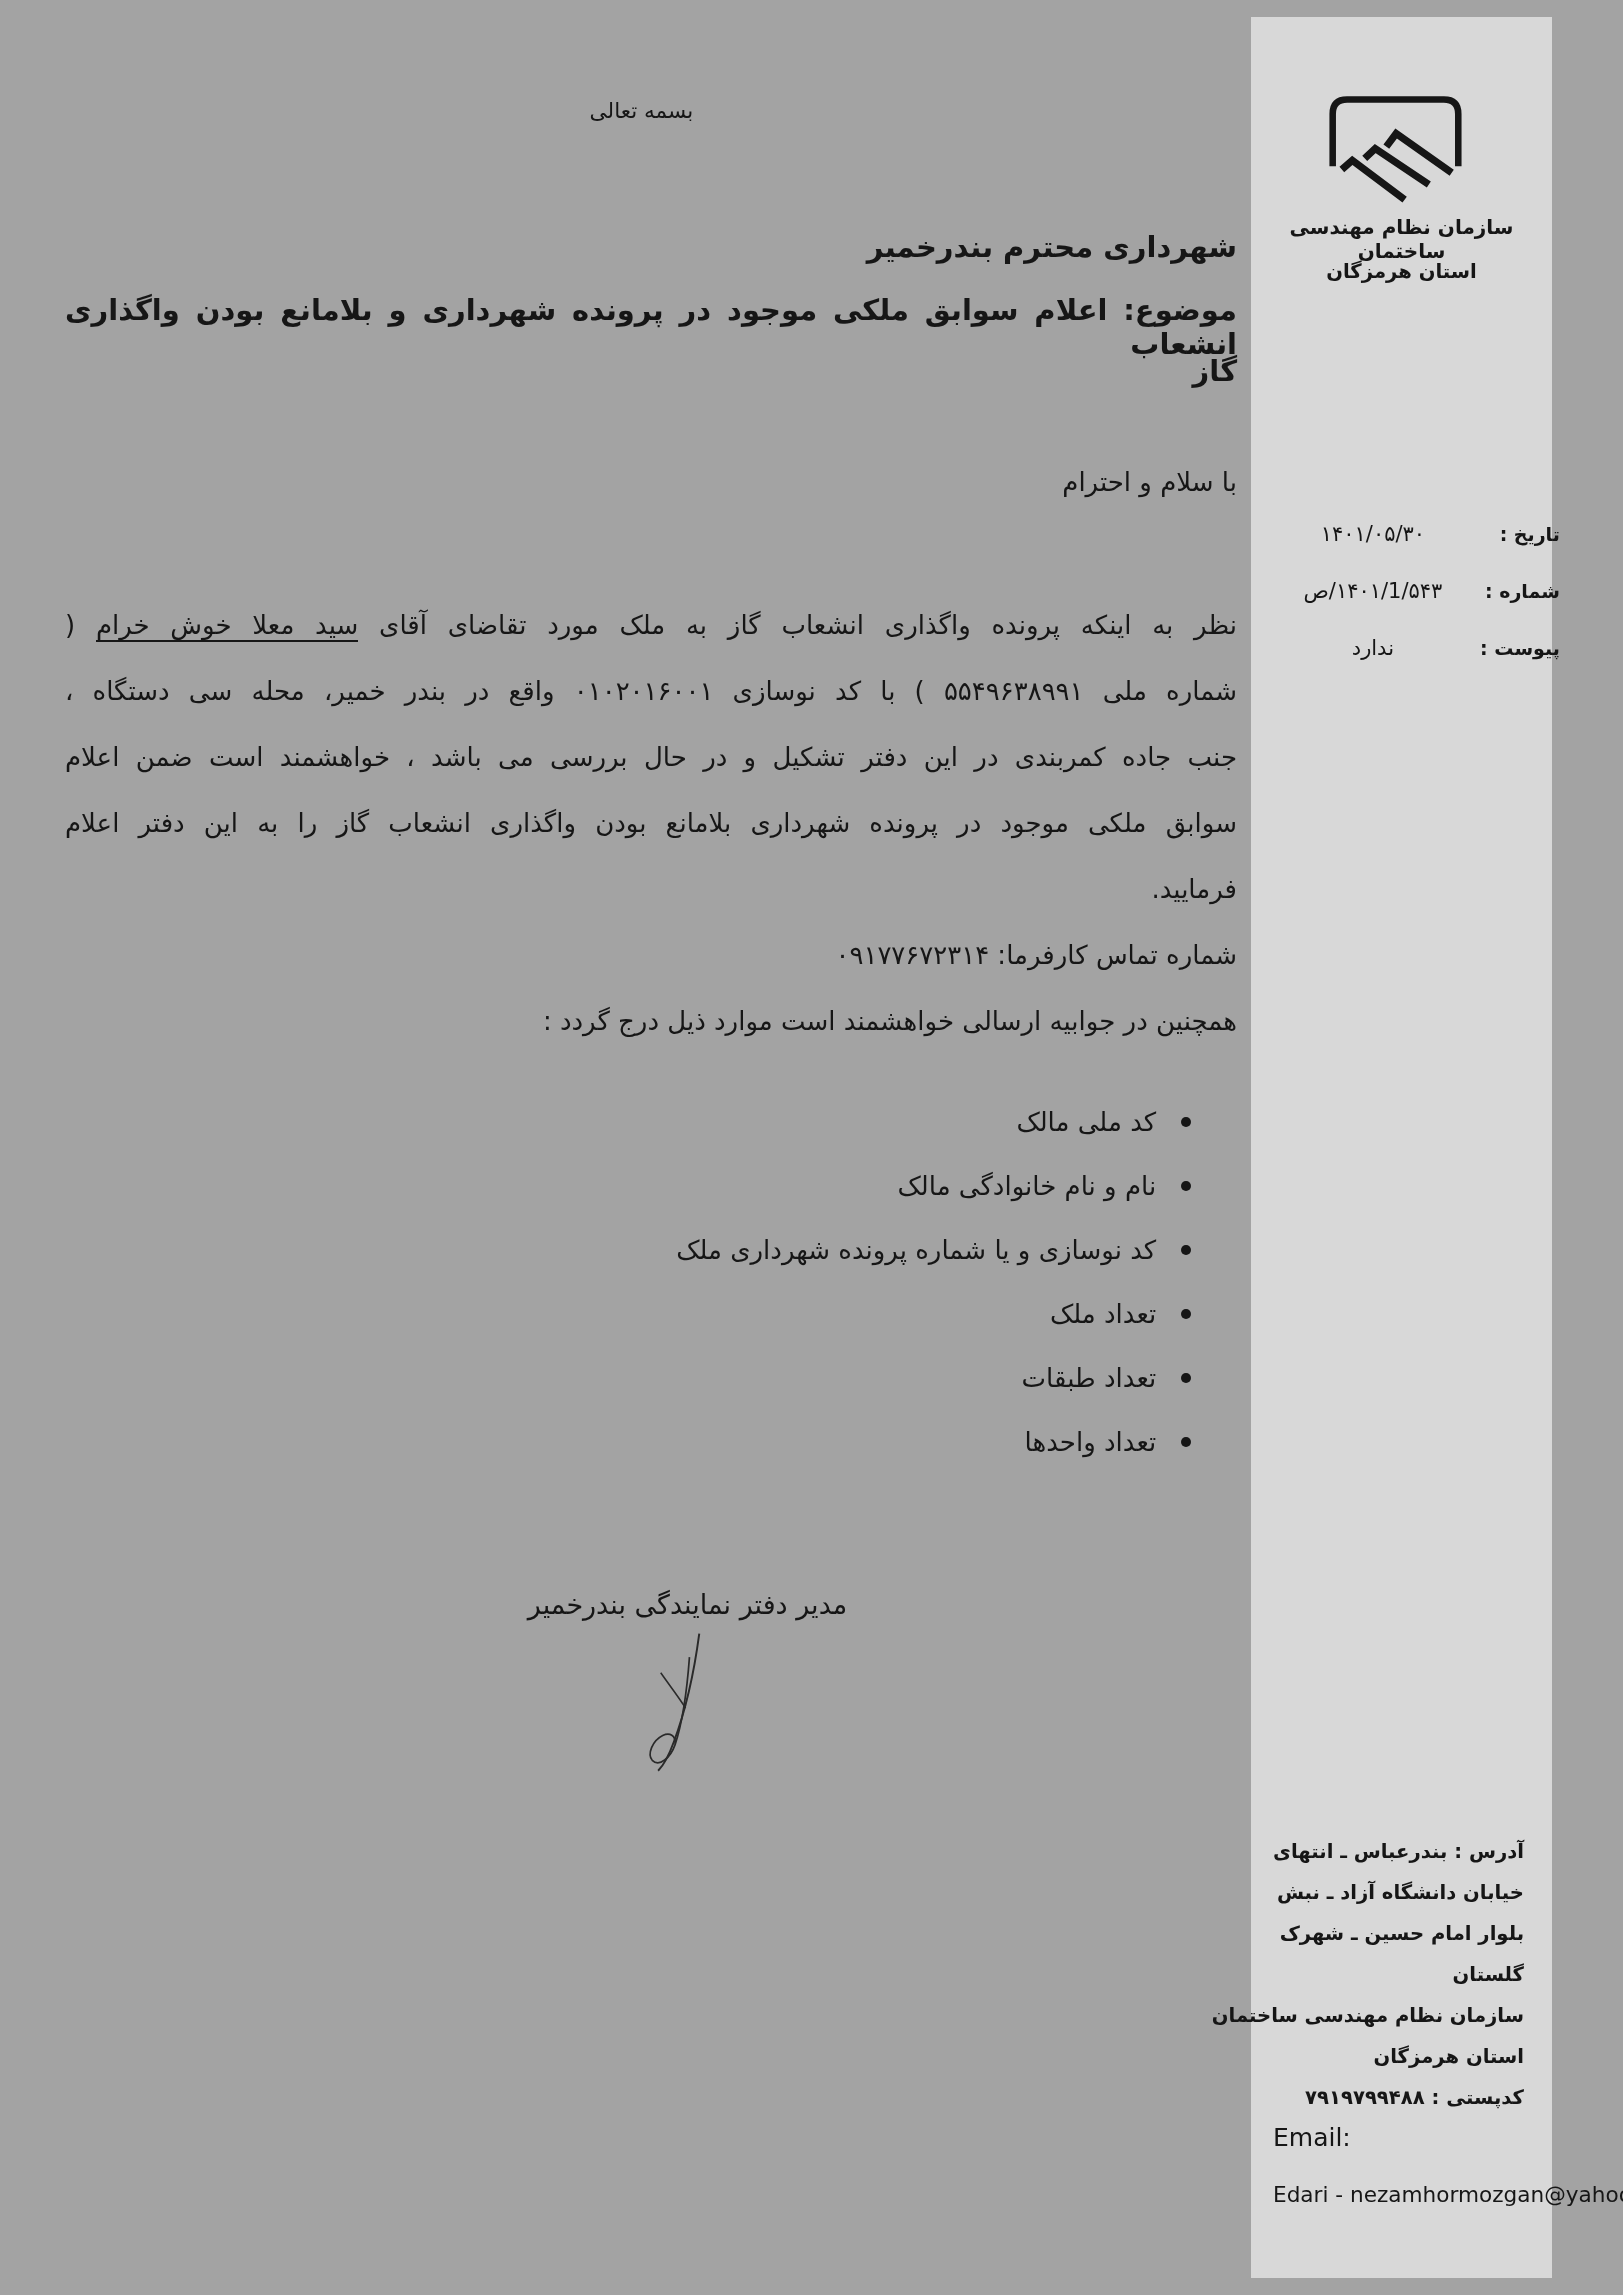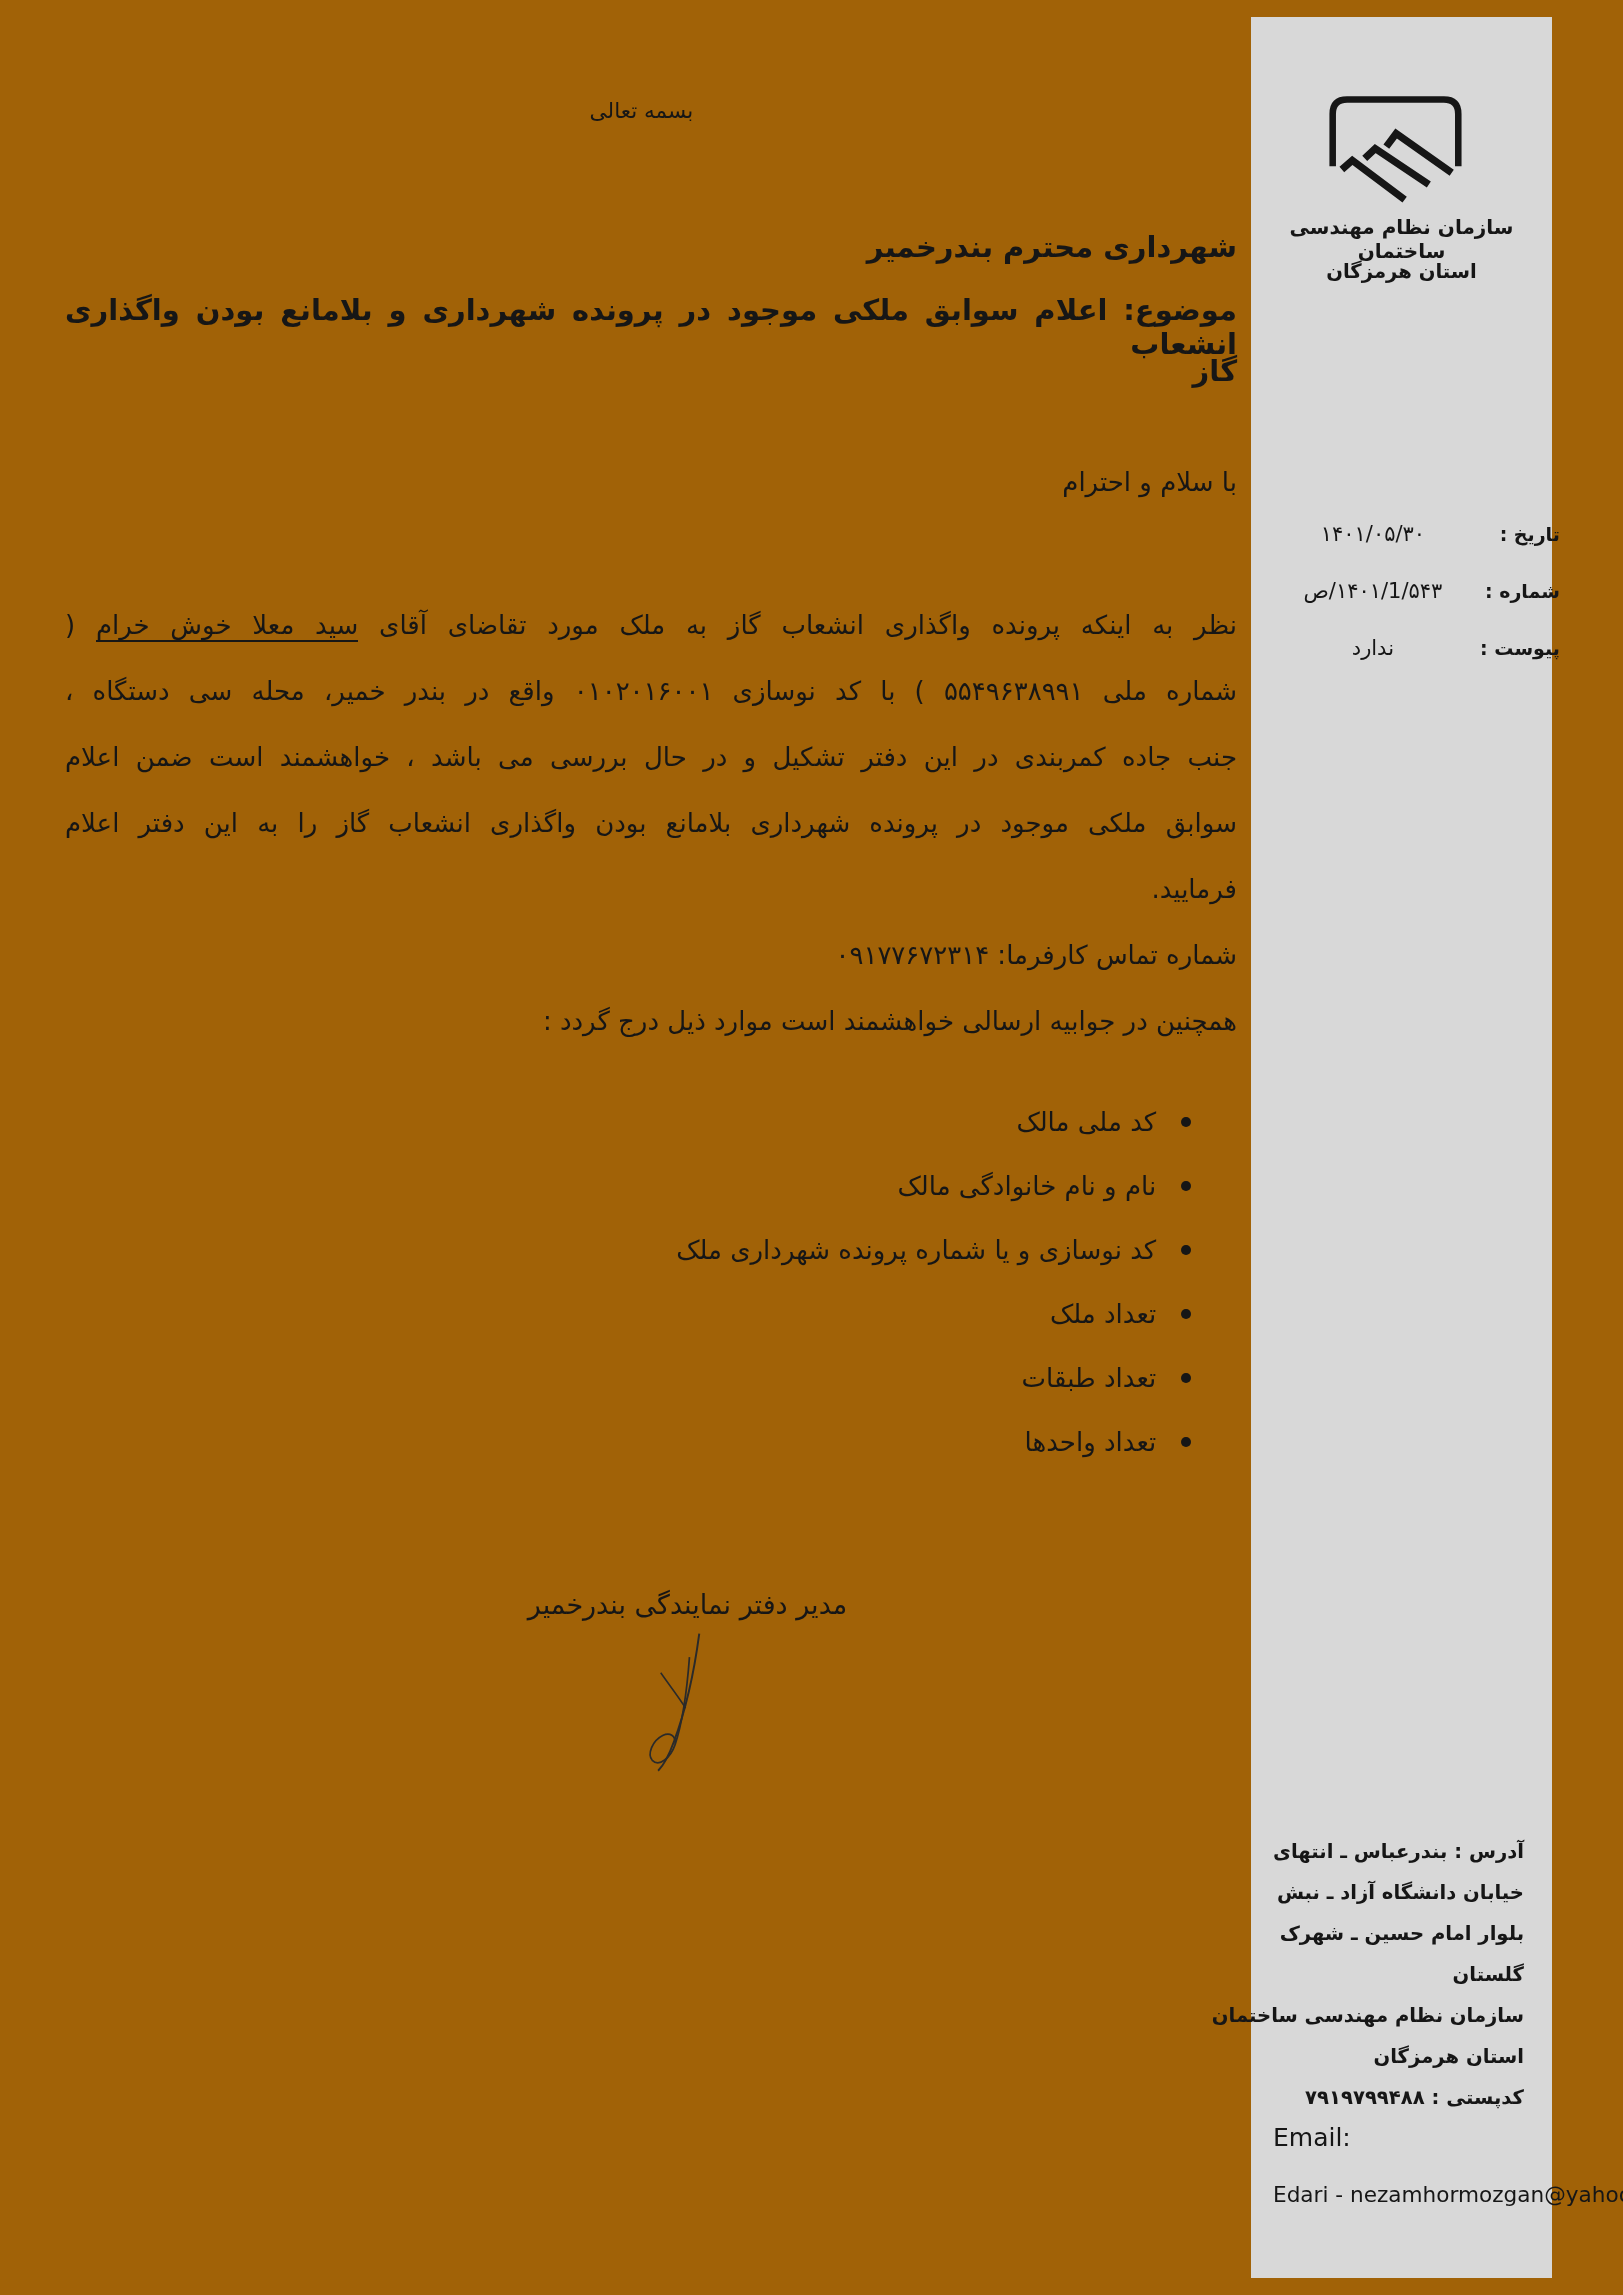--- a/index.html
+++ b/index.html
@@ -41,21 +41,21 @@
   .meta-value { flex:1 1 auto; text-align:center; font-size:21px; white-space:nowrap; }
   #addr { left:13px; right:28px; top:1814px; text-align:right; direction:rtl; font-size:19.6px; font-weight:bold; }
   #addr .addr-line { height:41px; line-height:41px; white-space:nowrap; }
   #email-label { left:22px; top:2106px; font-size:25px; direction:ltr;text-align:right; }
   #email-value { left:22px; top:2165px; font-size:21.6px; direction:ltr; white-space:nowrap; }
   svg { display:block; }
 </style>
 </head>
 <body>
 
-<div id="page" style="background: #a16207; color: rgb(22, 22, 22);">
+<div id="page" style="background: #a3a3a3; color: rgb(22, 22, 22);">
 
   <div id="bismillah" class="abs">بسمه تعالی</div>
 
   <div id="recipient" class="abs">شهرداری محترم بندرخمیر</div>
 
   <div id="subject1" class="abs">موضوع: اعلام سوابق ملکی موجود در پرونده شهرداری و بلامانع بودن واگذاری انشعاب</div>
   <div id="subject2" class="abs">گاز</div>
 
   <div id="salutation" class="abs">با سلام و احترام</div>
 

